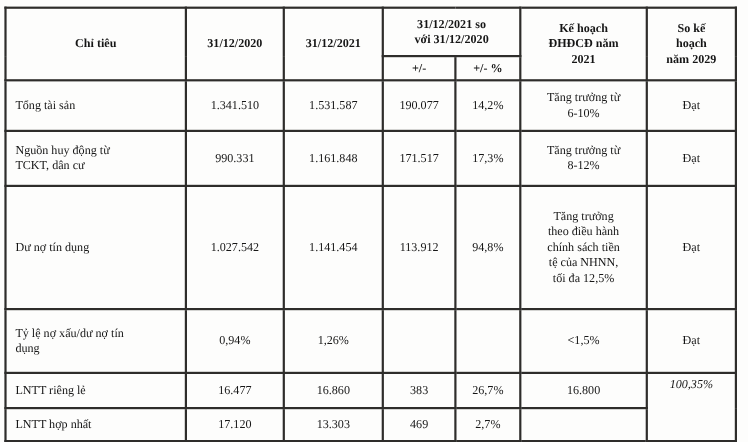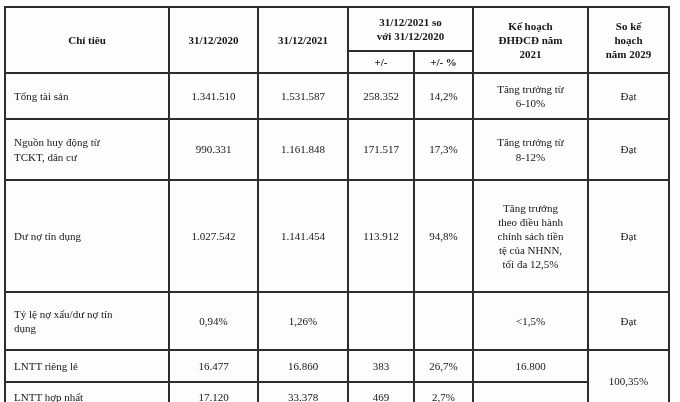--- a/index.html
+++ b/index.html
@@ -39,27 +39,28 @@
     font-weight: bold;
   }
   .fin td.label {
     text-align: left;
     padding-left: 8px;
     padding-right: 4px;
     border-radius: 16px;
   }
   .fin td.vtop {
     vertical-align: top;
-    padding-top: 23px;
+    padding-top: 3px;
+    font-style: italic;
   }
   
   tr.hdr1  { height: 44px; }
   tr.hdr2  { height: 22px; }
   tr.r1    { height: 46px; }
-  tr.r2    { height: 61px; }
+  tr.r2    { height: 50px; }
   tr.r3    { height: 112px; }
   tr.r4    { height: 58px; }
   tr.r5    { height: 32px; }
   tr.r6    { height: 30px; }
 </style>
 </head>
 <body>
 
 <div class="sheet">
   <table class="fin">
@@ -89,21 +90,21 @@
       <tr class="hdr2">
         <th>+/-</th>
         <th>+/- %</th>
       </tr>
     </thead>
     <tbody>
       <tr class="r1">
         <td class="label">Tổng tài sản</td>
         <td>1.341.510</td>
         <td>1.531.587</td>
-        <td>258.352</td>
+        <td>190.077</td>
         <td>14,2%</td>
         <td>Tăng trưởng từ
 6-10%</td>
         <td>Đạt</td>
       </tr>
       <tr class="r2">
         <td class="label">Nguồn huy động từ
 TCKT, dân cư</td>
         <td>990.331</td>
         <td>1.161.848</td>
@@ -141,20 +142,20 @@
         <td>16.477</td>
         <td>16.860</td>
         <td>383</td>
         <td>26,7%</td>
         <td>16.800</td>
         <td class="vtop" rowspan="2">100,35%</td>
       </tr>
       <tr class="r6">
         <td class="label">LNTT hợp nhất</td>
         <td>17.120</td>
-        <td>33.378</td>
+        <td>13.303</td>
         <td>469</td>
         <td>2,7%</td>
         <td></td>
       </tr>
     </tbody>
   </table>
 </div>
 
 </body></html>

